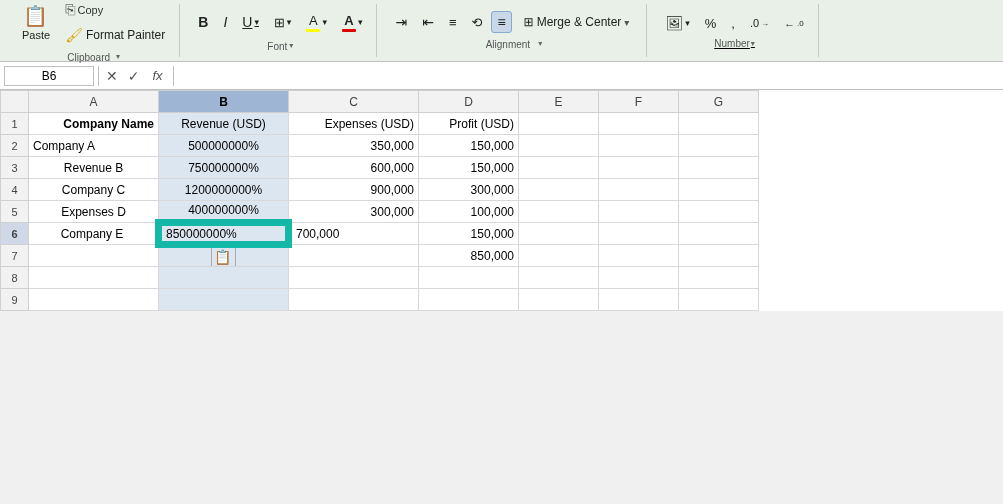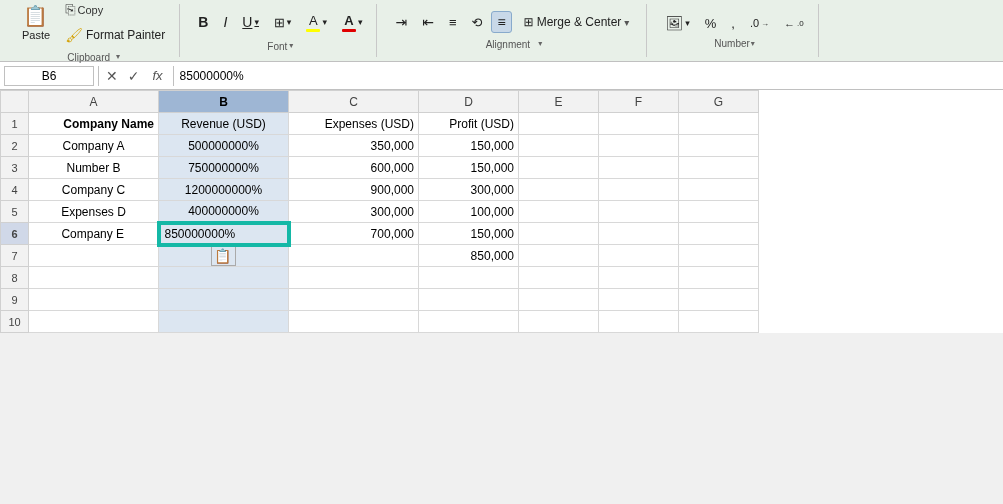--- a/index.html
+++ b/index.html
@@ -184,21 +184,21 @@
     }
     .row-header.selected {
       background: #d0d8e8;
       font-weight: bold;
     }
     td.revenue-cell {
       background: #dce6f1;
       text-align: center;
     }
     td.active-cell {
-      border: 4px solid #14b8a6;
+      border: 7px solid #14b8a6;
       background: #dce6f1;
     }
     
     .paste-unicode { font-size: 20px; }
     .copy-row { font-size: 11px; color: #333; display: flex; align-items: center; gap: 2px; }
     .number-section {
       display: flex;
       flex-direction: column;
       align-items: center;
       padding: 0 8px;
@@ -326,38 +326,37 @@
       </button>
       <button class="tb-btn">
         <span style="font-size:11px;">.0</span>
         <span style="font-size:8px;">→</span>
       </button>
       <button class="tb-btn">
         <span style="font-size:11px;">←</span>
         <span style="font-size:8px;">.0</span>
       </button>
     </div>
-    <div style="display:flex;align-items:center;gap:1px;">
+    <div style="display:flex;align-items:center;gap:1px;text-decoration:underline;">
       <span class="section-label-bottom">Number</span>
       <span style="font-size:8px;color:#666;">▾</span>
     </div>
   </div>
 
 </div>
 
 <div class="formula-bar">
   <input class="cell-ref-box" type="text" value="B6" style="">
   <div style="width:1px;height:20px;background:#c0c0c0;"></div>
   <div class="formula-icons">
     <span class="formula-icon-btn">✕</span>
     <span class="formula-icon-btn">✓</span>
   </div>
   <span class="formula-fx">fx</span>
   <div style="width:1px;height:20px;background:#c0c0c0;"></div>
-  <input class="formula-input" type="text" value="85000000%" style="">
 </div>
 
 <div class="spreadsheet-container">
   <table id="spreadsheet-table">
   <colgroup>
         <col style="width: 28px;">
         <col style="width: 130px;">
         <col style="width: 130px;">
         <col style="width: 130px;">
         <col style="width: 100px;">
@@ -383,31 +382,31 @@
           <td style="font-weight: bold; text-align: right;">Company Name</td>
           <td class="revenue-cell">Revenue (USD)</td>
           <td style="text-align: right;">Expenses (USD)</td>
           <td style="text-align: right;">Profit (USD)</td>
           <td style="font-weight: bold; text-align: center;"></td>
           <td style="font-weight: bold; text-align: center;"></td>
           <td style="font-weight: bold; text-align: center;"></td>
         </tr>
         <tr>
           <td class="row-header">2</td>
-          <td style="text-align: center;">Company A</td>
+          <td style="text-align: left;">Company A</td>
           <td class="revenue-cell">500000000%</td>
           <td style="text-align: right;">350,000</td>
           <td style="text-align: right;">150,000</td>
           <td></td>
           <td></td>
           <td></td>
         </tr>
         <tr>
           <td class="row-header">3</td>
-          <td style="text-align: center;">Number B</td>
+          <td style="text-align: center;">Revenue B</td>
           <td class="revenue-cell">750000000%</td>
           <td style="text-align: right;">600,000</td>
           <td style="text-align: right;">150,000</td>
           <td></td>
           <td></td>
           <td></td>
         </tr>
         <tr>
           <td class="row-header">4</td>
           <td style="text-align: center; margin-top: 19px;">Company C</td>
@@ -425,21 +424,21 @@
           <td style="text-align: right;">300,000</td>
           <td style="text-align: right;">100,000</td>
           <td></td>
           <td></td>
           <td></td>
         </tr>
         <tr>
           <td class="row-header selected">6</td>
           <td style="text-align: center;">Company E</td>
           <td class="active-cell">850000000%</td>
-          <td style="text-align: right;">700,000</td>
+          <td style="">700,000</td>
           <td style="text-align: right;">150,000</td>
           <td></td>
           <td></td>
           <td></td>
         </tr>
         <tr>
           <td class="row-header">7</td>
           <td style="text-align: center;"></td>
           <td class="revenue-cell" style="text-align: center;"><span style="font-size:14px;border:1px solid #aaa;padding:1px 3px;">📋</span></td>
           <td style="text-align: right;"></td>
@@ -461,25 +460,15 @@
         <tr>
           <td class="row-header">9</td>
           <td style="text-align: center;"></td>
           <td class="revenue-cell"></td>
           <td style="text-align: right;"></td>
           <td style="text-align: right;"></td>
           <td></td>
           <td></td>
           <td></td>
         </tr>
-        <tr>
-          <td class="row-header">10</td>
-          <td style="text-align: center;"></td>
-          <td class="revenue-cell"></td>
-          <td style="text-align: right;"></td>
-          <td style="text-align: right;"></td>
-          <td></td>
-          <td></td>
-          <td></td>
-        </tr>
       </tbody>
     </table>
 </div>
 
 </body></html>

